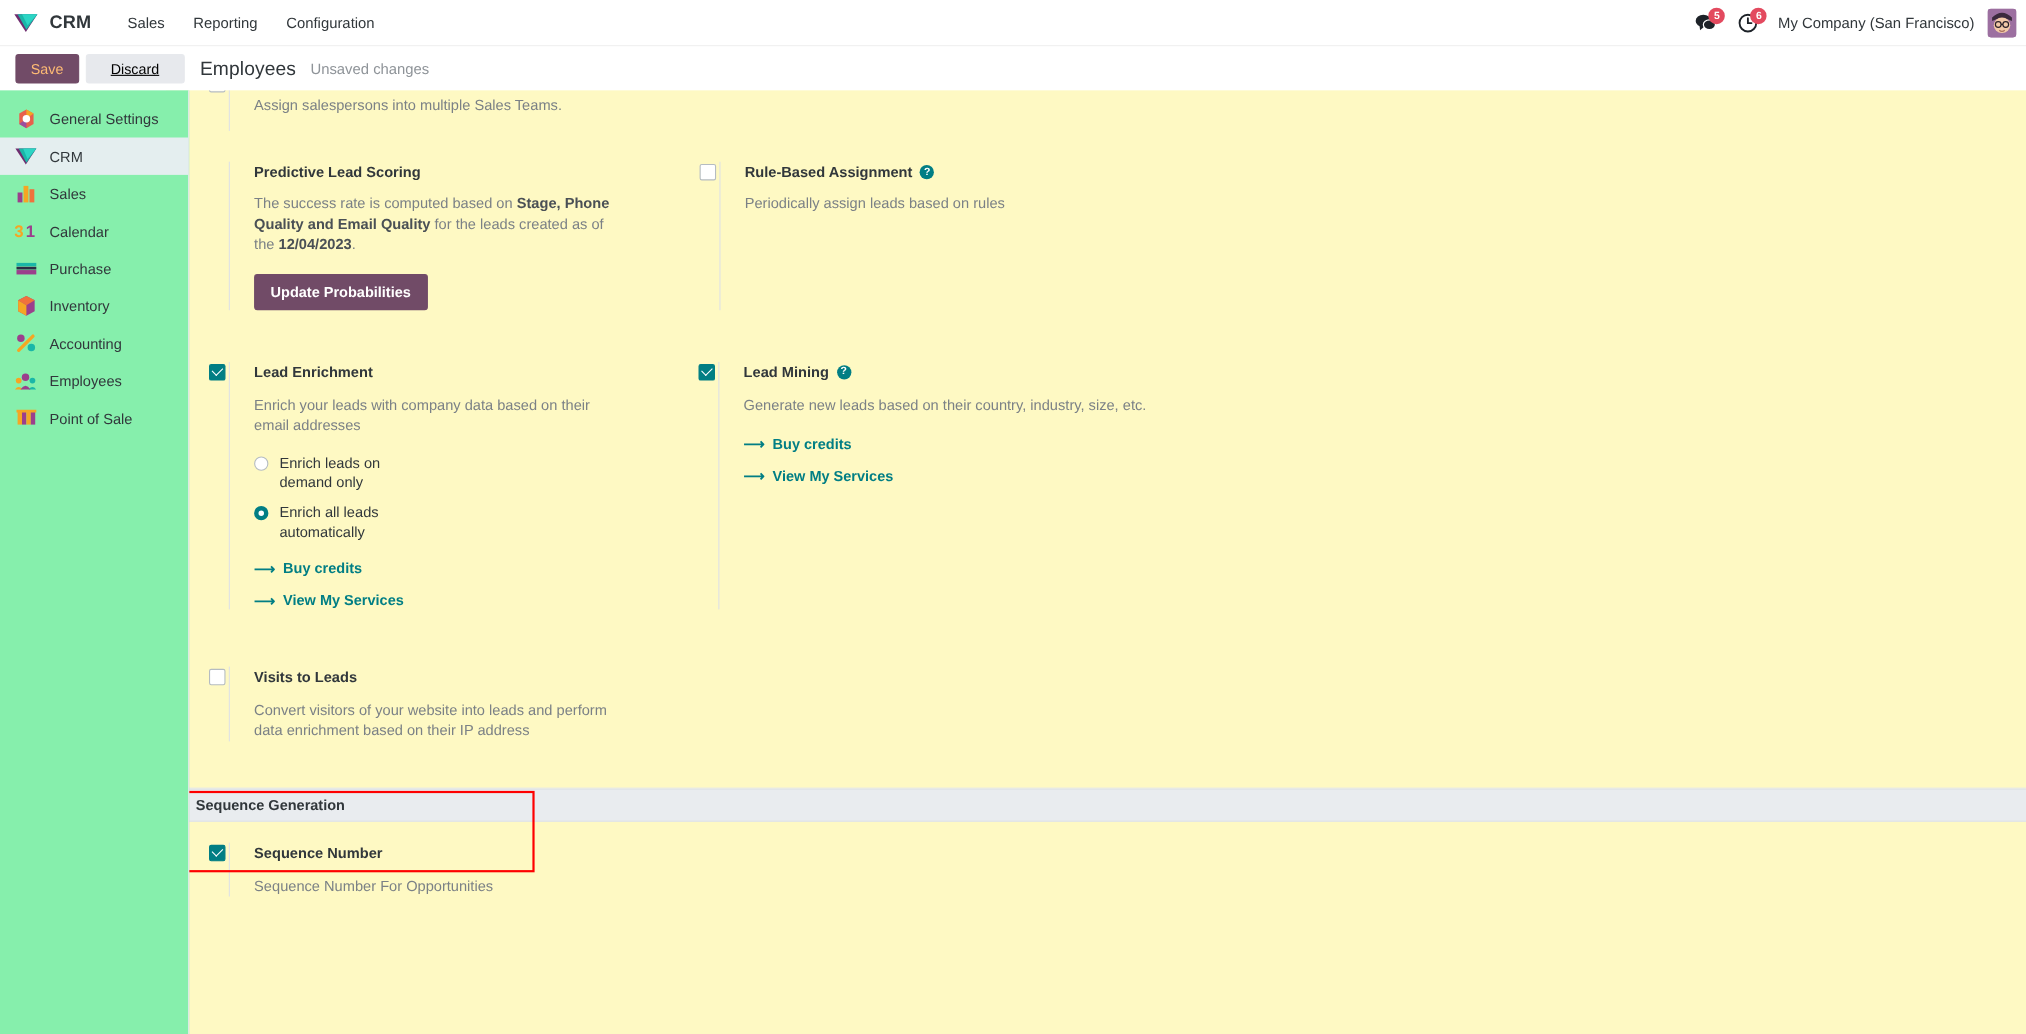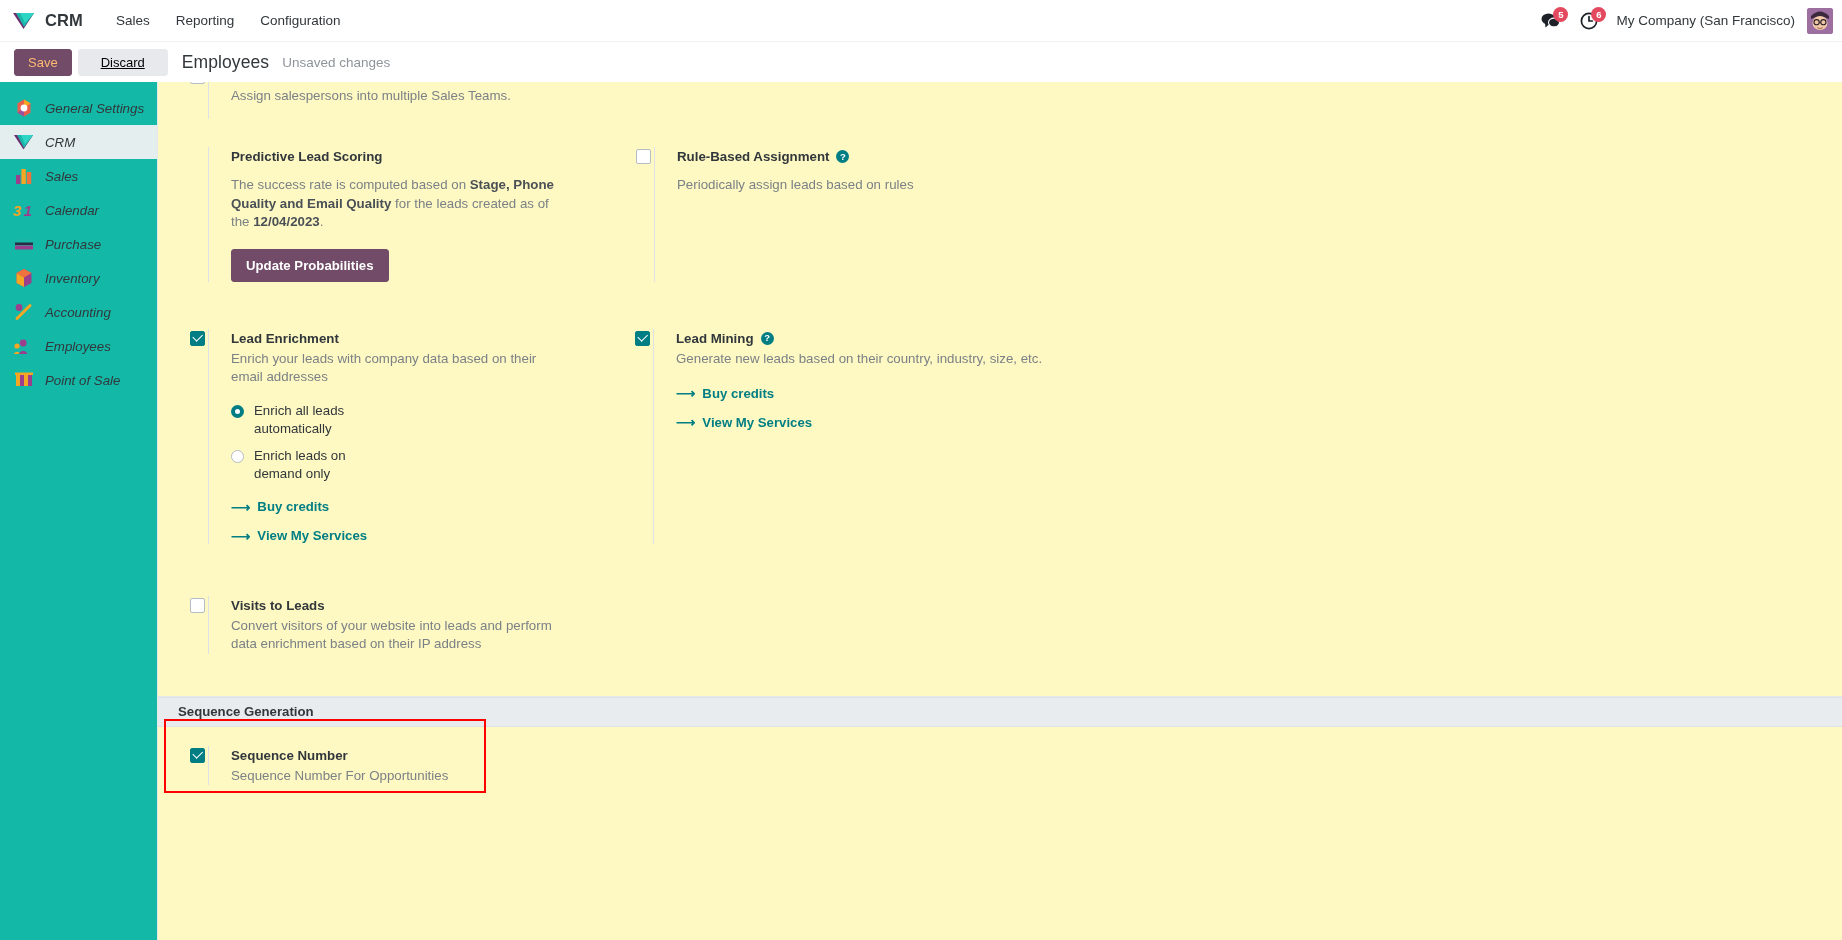--- a/index.html
+++ b/index.html
@@ -92,26 +92,25 @@
     border: none; outline: none; flex: 1;
     font-size: 13px; color: #31373b;
     font-family: inherit; background: transparent;
     padding-right: 8px;
   }
   .search-input::placeholder { color: #a6adb3; }
 
   
   .sidebar {
     position: absolute; top: 82px; left: 0;
-    width: 158px; height: 858px;
-    background: #14b8a6;
+    width: 172px; height: 858px;
+    background: #86efac;
     border-right: 1px solid #e6e8ea;
     padding-top: 9px;
     z-index: 30;
-    font-style: italic;
   }
   .side-item {
     display: flex; align-items: center;
     height: 34px; padding-left: 13px;
     cursor: pointer; color: #31373b;
     font-size: 13.3px;
   }
   .side-item.active { background: #e4eeef; }
   .side-ico {
     width: 21px; height: 21px; margin-right: 11px;
@@ -149,21 +148,21 @@
     border-left: 1px solid #dee2e6;
     padding-left: 22px; padding-right: 16px;
   }
   .s-title {
     font-size: 13.3px; font-weight: 700; color: #31373b;
     display: flex; align-items: center; gap: 7px;
     line-height: 19px;
   }
   .s-desc {
     font-size: 13.3px; color: #7b8186; line-height: 18.5px;
-    margin-top: 2px; font-weight: 400;
+    margin-top: 12px; font-weight: 400;
   }
   .s-desc b { color: #4a5055; font-weight: 700; }
 
   
   .cbox {
     width: 15px; height: 15px;
     border: 1px solid #b5bcc2; border-radius: 2px;
     background: #fff; cursor: pointer;
     display: inline-flex; align-items: center; justify-content: center;
     flex: 0 0 15px;
@@ -443,26 +442,26 @@
     <div class="setting-box" style="width:457px; padding-top:0;">
       <div class="cb-col">
         <span class="cbox checked"></span>
       </div>
       <div class="txt-col" style="width:400px;">
         <div class="s-title">Lead Enrichment</div>
         <div class="s-desc" style="max-width:316px;">Enrich your leads with company data based on their email addresses</div>
 
         <div class="radio-group">
           <div class="radio-row">
+            <span class="rbtn"></span>
+            <span class="radio-label">Enrich leads on demand only</span>
+          </div>
+          <div class="radio-row">
             <span class="rbtn selected"></span>
             <span class="radio-label">Enrich all leads automatically</span>
-          </div>
-          <div class="radio-row">
-            <span class="rbtn"></span>
-            <span class="radio-label">Enrich leads on demand only</span>
           </div>
         </div>
 
         <a class="lnk" style="margin-top:16px;">
           <span class="arr">⟶</span>
           <span>Buy credits</span>
         </a>
         <a class="lnk">
           <span class="arr">⟶</span>
           <span>View My Services</span>

